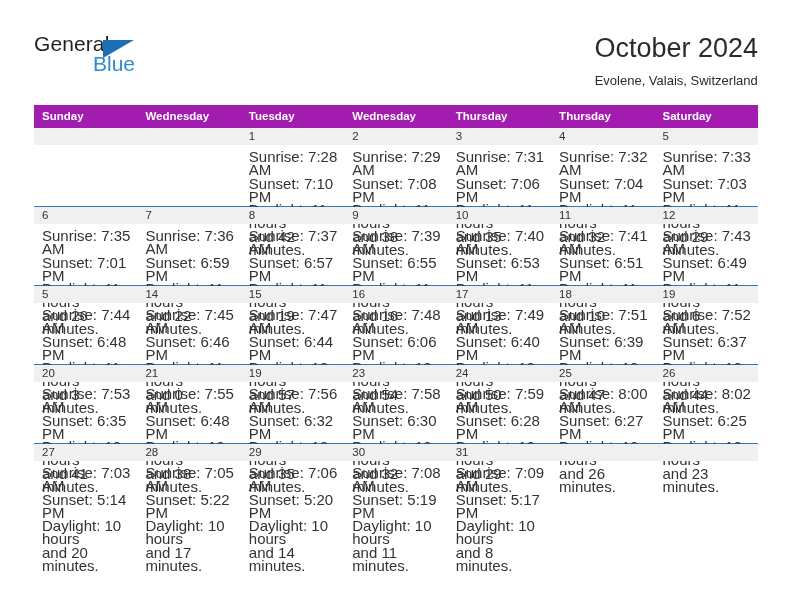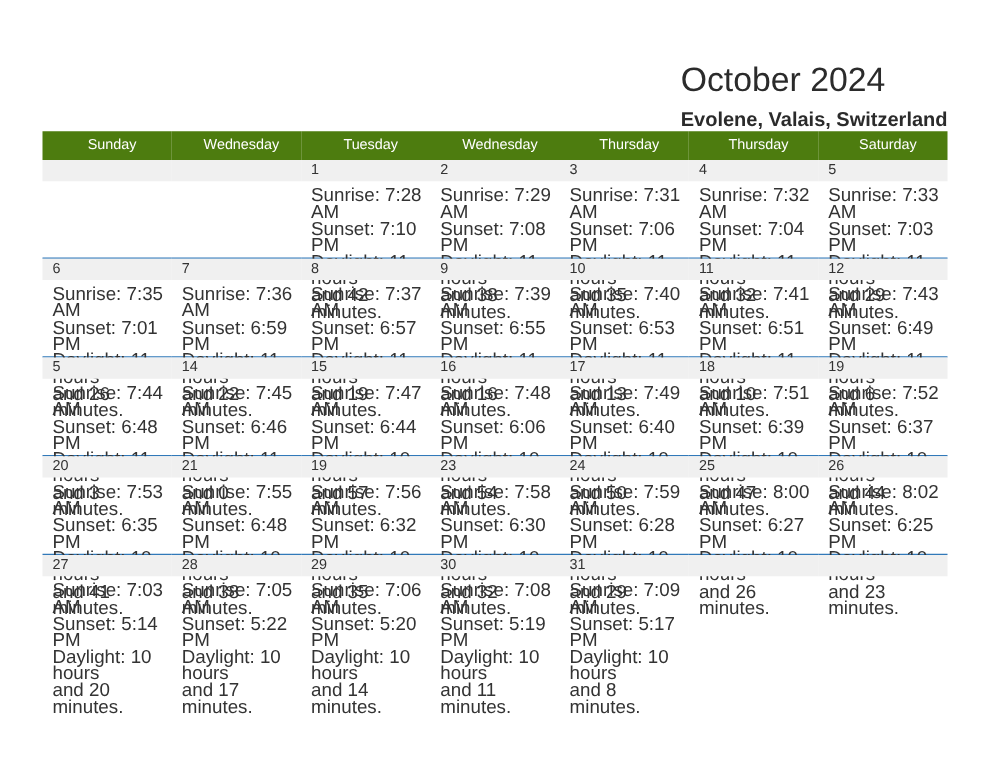--- a/index.html
+++ b/index.html
@@ -60,54 +60,52 @@
     top: 20px;
     font-size: 21px;
     color: #2e8bd4;
     font-family: "Liberation Sans", sans-serif;
   }
 
   .titles {
     position: absolute;
     right: 0;
     top: 0;
-    text-align: left;
-    margin-top: 16px;
+    text-align: center;
   }
   .month-title {
     font-size: 27px;
     color: #2b2b2b;
     font-weight: normal;
     line-height: 32px;
     white-space: nowrap;
   }
   .location-title {
-    font-size: 16px;
+    font-size: 13px;
     color: #2b2b2b;
     line-height: 22px;
     margin-top: 6px;
     white-space: nowrap;
-    font-weight: bold;
   }
 
   
   .calendar {
     position: absolute;
     left: 34px;
     top: 105px;
     width: 724px;
     border-collapse: collapse;
     table-layout: fixed;
   }
   .calendar th {
-    background: #4d7c0f;
+    background: #a21caf;
     color: #ffffff;
     font-size: 11.5px;
-    font-weight: normal;
-    text-align: center;
+    font-weight: bold;
+    text-align: left;
     padding: 5px 0 6px 8px;
     height: 10px;
     border: none;
   }
   .calendar td {
     vertical-align: top;
     padding: 0;
     border-top: 1.4px solid #3179b9;
     border-left: none;
     border-right: none;
@@ -140,20 +138,25 @@
     white-space: pre-line;
   }
 </style>
 </head>
 <body>
 
 <div class="page">
 
   <div class="header">
 
+    <div class="brand">
+      <span class="brand-general">General</span>
+      <span class="brand-tri"></span>
+      <span class="brand-blue">Blue</span>
+    </div>
 
     <div class="titles">
       <div class="month-title">October 2024</div>
       <div class="location-title">Evolene, Valais, Switzerland</div>
     </div>
 
   </div>
 
   <table class="calendar">
     <thead>

